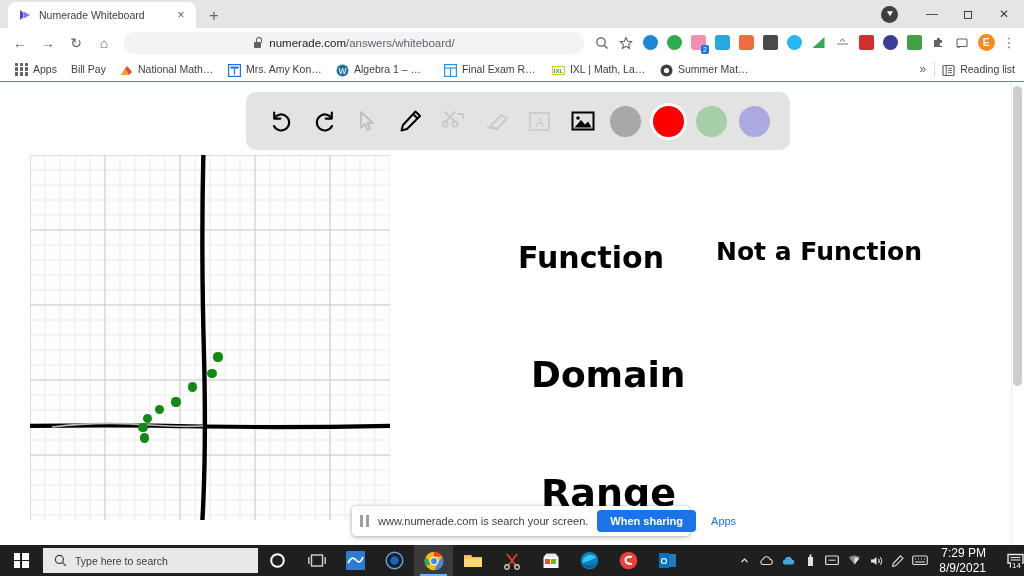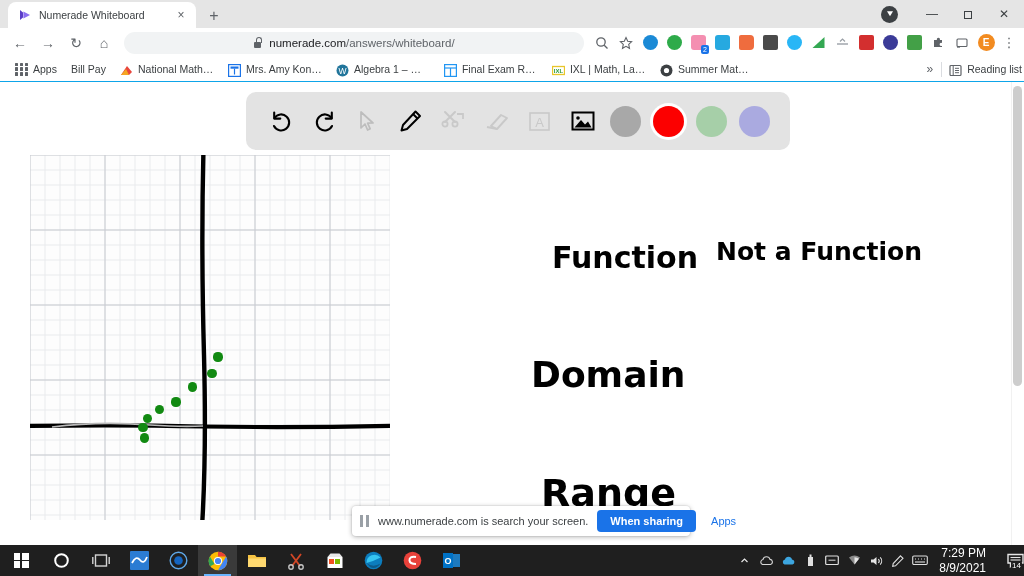--- a/index.html
+++ b/index.html
@@ -106,21 +106,21 @@
     overflow: hidden; text-overflow: ellipsis;
   }
   .bm-ico { width: 13px; height: 13px; flex: 0 0 13px; position: relative; }
   .apps-grid {
     width: 13px; height: 13px; display: grid; grid-template-columns: repeat(3,1fr);
     grid-template-rows: repeat(3,1fr); gap: 1.4px;
   }
   .apps-grid i { background: #5f6368; border-radius: 0.5px; display:block; }
   .bm-overflow { margin-left: auto; color: #5f6368; font-size: 12px; padding: 0 8px; }
   .bm-divider { width: 1px; height: 15px; background: #dadce0; }
-  .readinglist { display: flex; align-items: center; gap: 5px; padding: 0 2px 0 7px; }
+  .readinglist { display: flex; align-items: center; gap: 5px; padding: 0 9px 0 7px; }
 
   
   .page {
     position: absolute; top: 82px; left: 0; width: 1024px; height: 463px;
     background: #ffffff; overflow: hidden;
   }
   .scrollbar-track {
     position: absolute; right: 0; top: 82px; width: 13px; height: 463px;
     background: #ffffff; border-left: 1px solid #f1f1f1;
   }
@@ -513,21 +513,21 @@
           <div class="dot" style="left: 112.9px; top: 258.9px; height: 9.2px; width: 9.2px; background: rgb(18, 138, 18);"></div>
           <div class="dot" style="left: 124.9px; top: 249.9px; height: 9.2px; width: 9.2px; background: rgb(18, 138, 18);"></div>
           <div class="dot" style="left: 141.4px; top: 242.4px; height: 9.2px; width: 9.2px; background: rgb(18, 138, 18);"></div>
           <div class="dot" style="left: 157.9px; top: 227.4px; height: 9.2px; width: 9.2px; background: rgb(18, 138, 18);"></div>
           <div class="dot" style="left: 177.4px; top: 213.9px; height: 9.2px; width: 9.2px; background: rgb(18, 138, 18);"></div>
           <div class="dot" style="left: 183.4px; top: 197.4px; height: 9.2px; width: 9.2px; background: rgb(18, 138, 18);"></div>
         </div>
     </div>
 
     <div id="annos">
-        <div class="hand" style="left: 518px; top: 158px; font-size: 30px; margin-left: 34px;">Function</div>
+        <div class="hand" style="left: 518px; top: 158px; font-size: 30px;">Function</div>
         <div class="hand" style="left: 716px; top: 155px; font-size: 25px;">Not a Function</div>
         <div class="hand" style="left: 531px; top: 272px; font-size: 36px;">Domain</div>
         <div class="hand" style="left: 541px; top: 389px; font-size: 38px;">Range</div>
       </div>
 
     <div class="sharebar">
       <span class="pause-ico">
           <i></i>
           <i></i>
         </span>
@@ -543,20 +543,27 @@
 
   <div class="taskbar">
     <span class="start-btn">
       <span class="win-logo">
           <i></i>
           <i></i>
           <i></i>
           <i></i>
         </span>
     </span>
+    <div class="search-box">
+      <svg width="13" height="13" viewBox="0 0 13 13">
+          <circle cx="5.4" cy="5.4" r="4" fill="none" stroke="#3c3c3c" stroke-width="1.2"></circle>
+          <line x1="8.4" y1="8.4" x2="11.8" y2="11.8" stroke="#3c3c3c" stroke-width="1.2"></line>
+        </svg>
+      <span class="search-ph">Type here to search</span>
+    </div>
 
     <span class="tb-app">
         <svg width="17" height="17" viewBox="0 0 17 17">
           <circle cx="8.5" cy="8.5" r="6.3" fill="none" stroke="#fff" stroke-width="2"></circle>
         </svg>
       </span>
     <span class="tb-app">
         <svg width="18" height="15" viewBox="0 0 18 15">
           <rect x="3.5" y="2" width="11" height="11" fill="none" stroke="#d4d4d4" stroke-width="1.4"></rect>
           <line x1="0.8" y1="4" x2="0.8" y2="11" stroke="#d4d4d4" stroke-width="1.4"></line>

